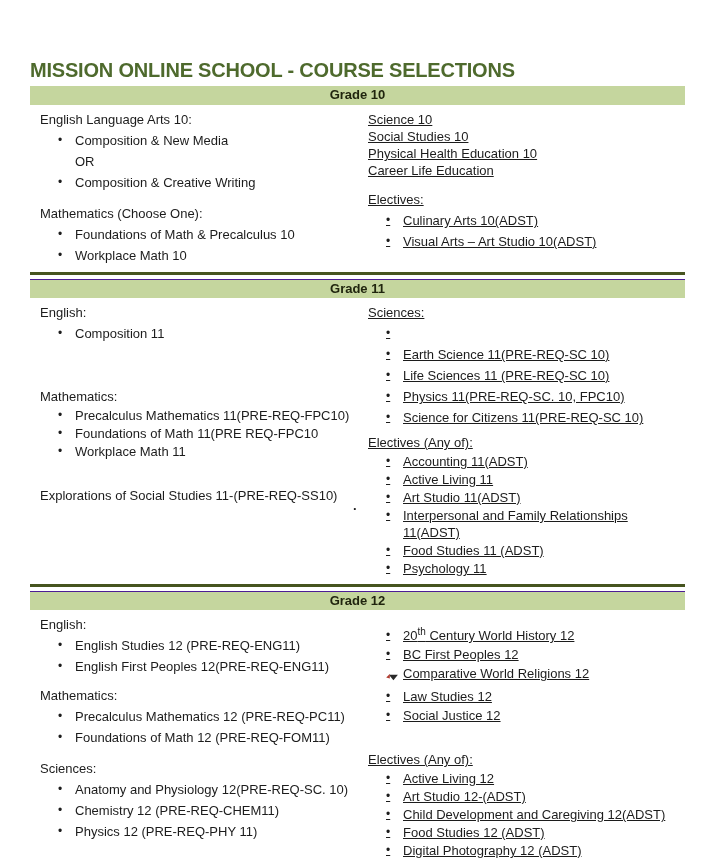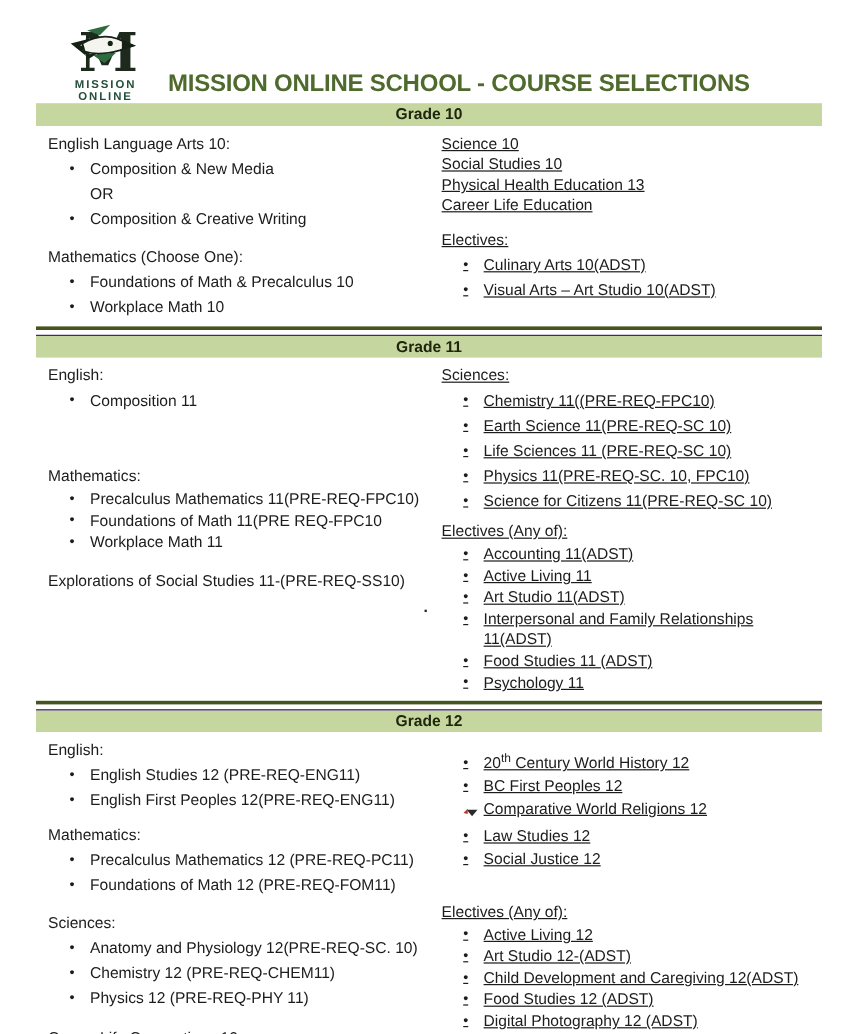--- a/index.html
+++ b/index.html
@@ -37,47 +37,34 @@
   ul.blist { list-style:none; margin:2px 0 0 0; padding:0 0 0 18px; }
   ul.blist li { display:flex; padding:2px 0; line-height:17px; }
   ul.blist.tight li { padding:0 0 1px 0; }
   ul.blist.social { margin-top:10px; }
   ul.blist.social li { padding:1px 0; }
   .marker { width:17px; flex:0 0 17px; font-size:12px; }
   .cursor-ic { width:17px; flex:0 0 17px; padding-top:4px; }
   .mt6  { margin-top:6px; }
   .mt10 { margin-top:10px; }
   .mt12 { margin-top:12px; }
-  .mt14 { margin-top:14px; }
+  .mt14 { margin-top:26px; }
   .mt26 { margin-top:26px; }
   .mt44 { margin-top:44px; }
   sup.th { font-size:10px; vertical-align:super; line-height:0; }
   .g10-cols { min-height:139px;justify-content:flex-end; }
   .g11-cols { min-height:240px; }
   .stray { position:absolute; left:353px; top:498px; font-weight:bold; }
 </style>
 </head>
 <body>
 
 <div class="page">
 
   <div class="header">
-    <div class="logo">
-      <svg width="62" height="50" viewBox="0 0 64 50">
-        <text x="9" y="44" font-family="DejaVu Serif, serif" font-weight="bold" font-size="46" fill="#1d291d">M</text>
-        <path d="M16 9 L36 4 L27 13 Z" fill="#2e6b3f"></path>
-        <path d="M2 20 L18 16 L10 22 L22 20 L12 26 L24 24 L14 30 L26 28 L18 33 Z" fill="#162116"></path>
-        <path d="M12 20 Q28 11 42 16 L56 22 L44 26 Q26 31 14 27 Z" fill="#f5f5f0" stroke="#162116" stroke-width="1.5"></path>
-        <path d="M46 17 L58 22 L46 25 Z" fill="#162116"></path>
-        <circle cx="36" cy="20" r="2.2" fill="#162116"></circle>
-        <path d="M21 30 L41 28 L31 37 Z" fill="#2e6b3f"></path>
-      </svg>
-      <div class="logo-line">MISSION</div>
-      <div class="logo-line">ONLINE</div>
-    </div>
     <div class="title">MISSION ONLINE SCHOOL - COURSE SELECTIONS</div>
   </div>
 
   <div class="content">
 
     <div class="band first">Grade 10</div>
     <div class="cols g10-cols">
       <div class="col-left">
         <div class="h">English Language Arts 10:</div>
         <ul class="blist">
@@ -102,21 +89,21 @@
           </li>
           <li>
             <span class="marker">•</span>
             <span>Workplace Math 10</span>
           </li>
         </ul>
       </div>
       <div class="col-right">
         <div class="pline">Science 10</div>
         <div class="pline">Social Studies 10</div>
-        <div class="pline">Physical Health Education 13</div>
+        <div class="pline">Physical Health Education 10</div>
         <div class="pline">Career Life Education</div>
         <div class="h mt12">Electives:</div>
         <ul class="blist">
           <li>
             <span class="marker">•</span>
             <span>Culinary Arts 10(ADST)</span>
           </li>
           <li>
             <span class="marker">•</span>
             <span>Visual Arts – Art Studio 10(ADST)</span>
@@ -152,21 +139,20 @@
             <span>Workplace Math 11</span>
           </li>
         </ul>
         <div class="h mt14">Explorations of Social Studies 11-(PRE-REQ-SS10)</div>
       </div>
       <div class="col-right">
         <div class="h">Sciences:</div>
         <ul class="blist">
           <li>
             <span class="marker">•</span>
-            <span>Chemistry 11((PRE-REQ-FPC10)</span>
           </li>
           <li>
             <span class="marker">•</span>
             <span>Earth Science 11(PRE-REQ-SC 10)</span>
           </li>
           <li>
             <span class="marker">•</span>
             <span>Life Sciences 11 (PRE-REQ-SC 10)</span>
           </li>
           <li>

